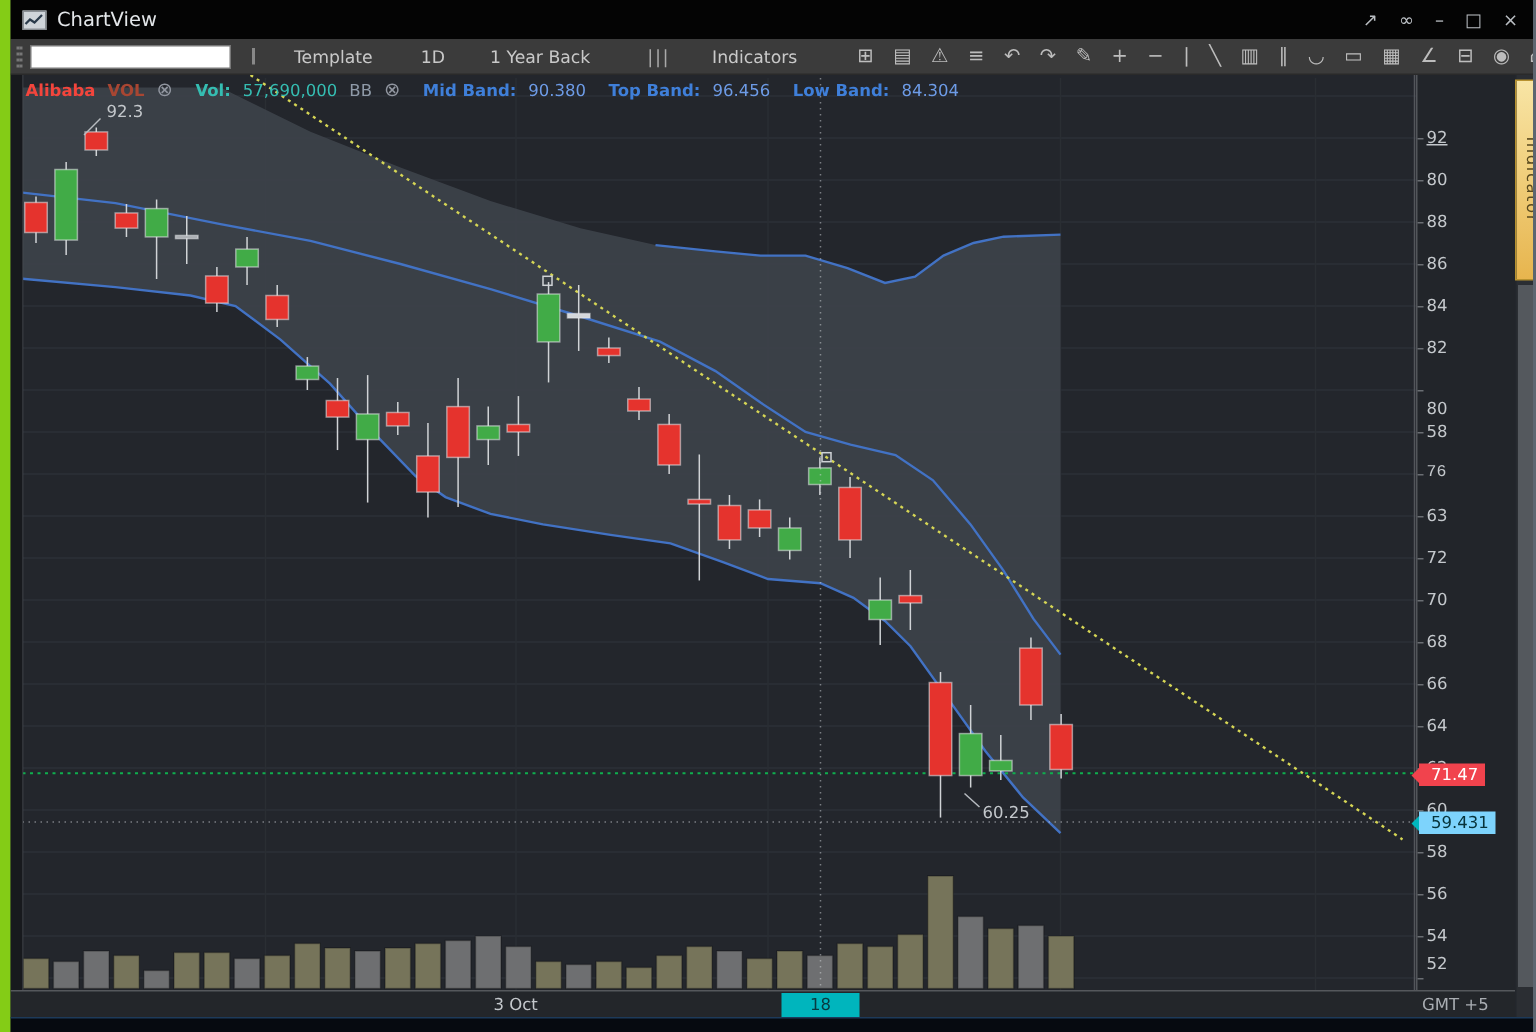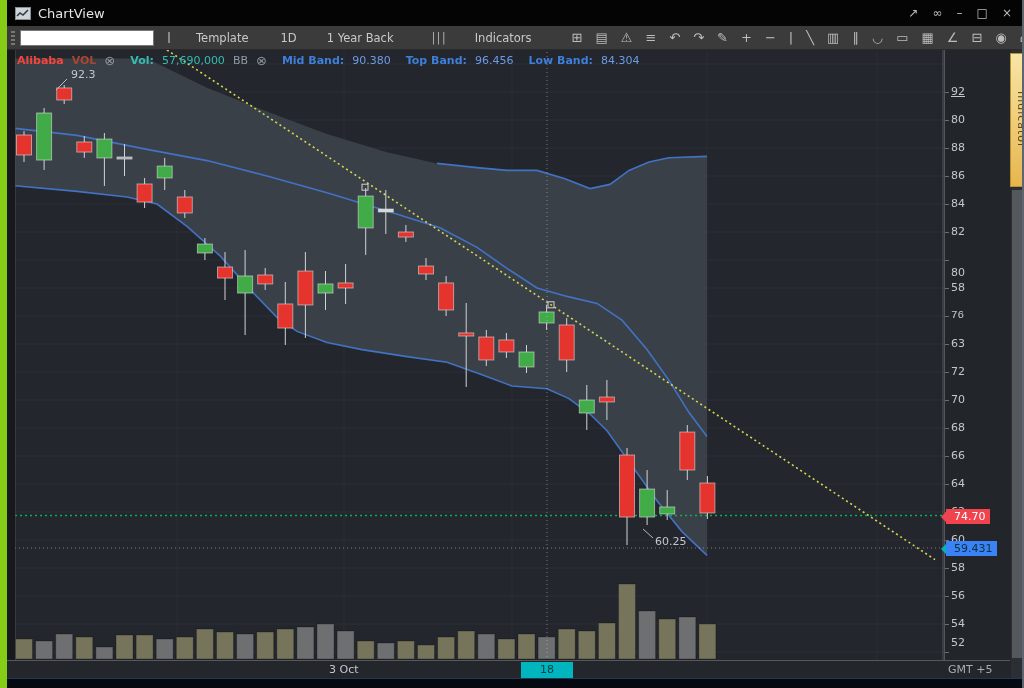--- a/index.html
+++ b/index.html
@@ -36,21 +36,21 @@
   #legend b { font-weight:bold; }
 
   
   #price-axis { position:absolute; left:937px; top:50px; width:66px; height:628px; background:#22252a; border-left:1px solid #53565b; color:#c4c8cc; font-size:11px; }
   .tick { position:absolute; left:6px; }
   .tickmark { position:absolute; left:0; width:4px; height:1px; background:#6a6e73; }
   .price-chip { position:absolute; left:1px; height:15px; font-size:11px; line-height:15px; padding:0 4px 0 8px; z-index:6; }
   .price-chip:before { content:""; position:absolute; left:-5px; top:3px; border:5px solid transparent; border-left:none; }
   #last-price-chip { top:458px; background:#f1434d; color:#fff; }
   #last-price-chip:before { border-right:5px solid #f1434d; }
-  #crosshair-price-chip { top:491px; background:#3b82f6; color:#07333a; }
+  #crosshair-price-chip { top:491px; background:#7dd3fc; color:#07333a; }
   #crosshair-price-chip:before { border-right:5px solid #00b5bd; }
 
   
   #side-rail { position:absolute; left:1004px; top:50px; width:18px; height:628px; background:#2b2e33; }
   #side-thumb { position:absolute; left:1005px; top:190px; width:15px; height:468px; background:#54585d; }
   #indicator-tab { position:absolute; left:1003px; top:53px; width:19px; height:134px; background:linear-gradient(180deg,#f8e5a5,#e7b54e); border:1px solid #b8922f; color:#5a4a1e; font-size:11px; writing-mode:vertical-rl; text-align:center; letter-spacing:1px; z-index:7; }
 
   
   #time-axis { position:absolute; left:0; top:660px; width:1003px; height:18px; background:#23262a; border-top:1px solid #55585c; color:#c4c8cc; font-size:11px; }
   #time-axis .tlabel { position:absolute; top:2px; }
@@ -291,21 +291,21 @@
     <b style="color:#3f7fd9">Top Band:</b>
     <span class="sp"></span>
     <span style="color:#6d9be6">96.456</span>
     <span class="spl"></span>
     <b style="color:#3f7fd9">Low Band:</b>
     <span class="sp"></span>
     <span style="color:#6d9be6">84.304</span>
   </div>
 
   <div id="price-axis">
-    <div class="price-chip" id="last-price-chip" style="top: 458.5px;">74.70</div>
+    <div class="price-chip" id="last-price-chip" style="top: 458.5px;">71.47</div>
     <div class="price-chip" id="crosshair-price-chip" style="top: 490.966px;">59.431</div>
   <div class="tick" style="top: 35px; text-decoration: underline;">92</div>
       <div class="tickmark" style="top: 42px;"></div>
       <div class="tick" style="top: 63px;">80</div>
       <div class="tickmark" style="top: 70px;"></div>
       <div class="tick" style="top: 91px;">88</div>
       <div class="tickmark" style="top: 98px;"></div>
       <div class="tick" style="top: 119px;">86</div>
       <div class="tickmark" style="top: 126px;"></div>
       <div class="tick" style="top: 147px;">84</div>

